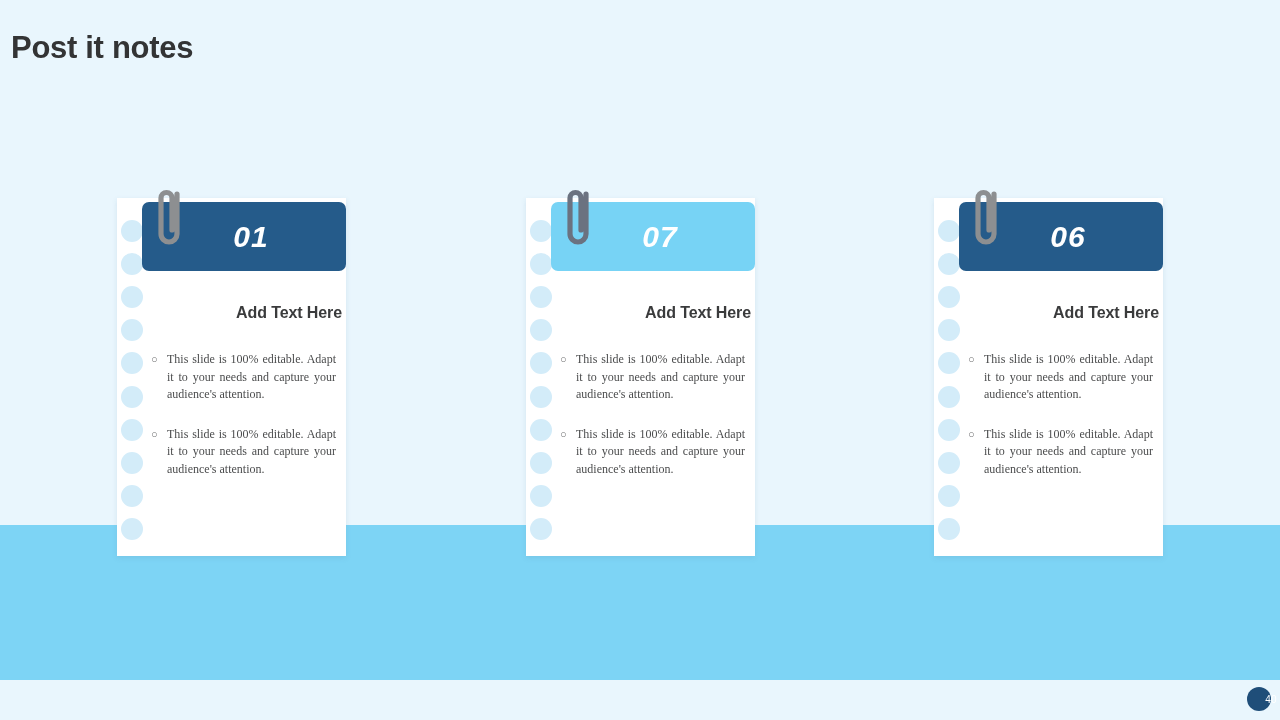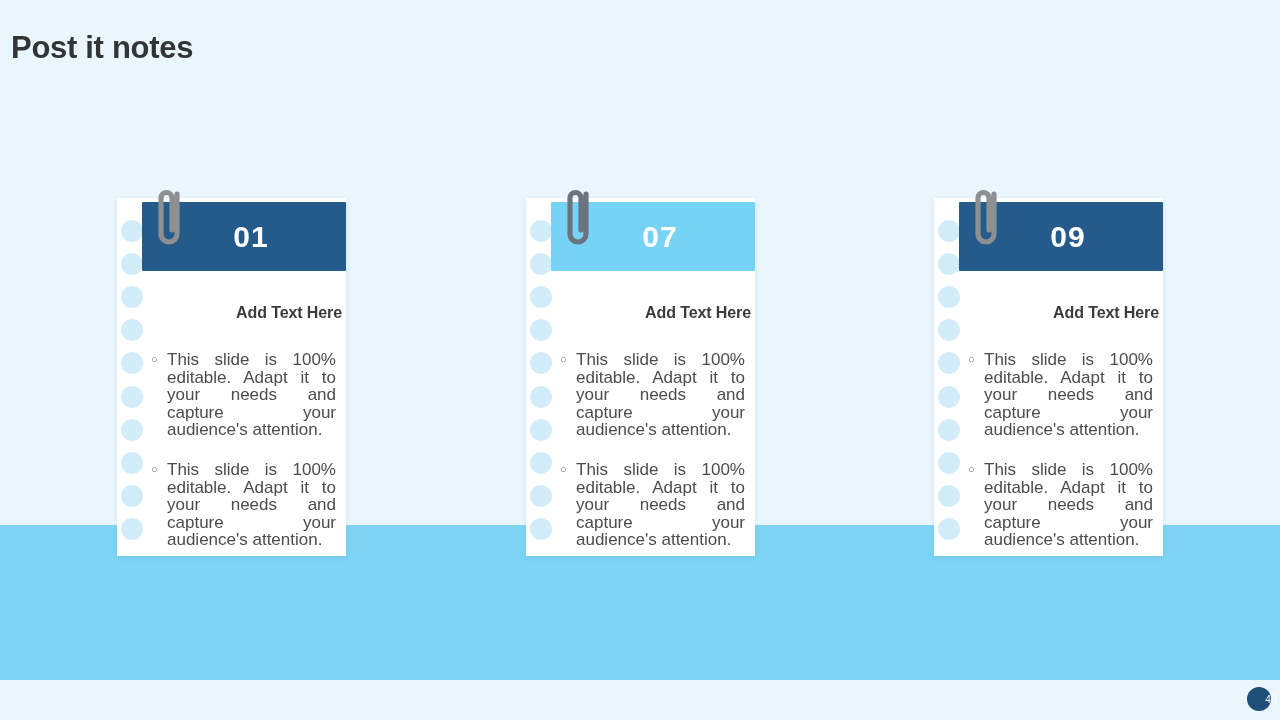--- a/index.html
+++ b/index.html
@@ -86,24 +86,25 @@
     width:22px; height:22px;
     border-radius:50%;
     background:#d3ecf9;
   }
 
   
   .cap {
     position:absolute;
     left:25px; top:4px;
     width:204px; height:69px;
-    border-radius:1px;
+    border-radius:7px;
     display:flex;
     align-items:center;
     justify-content:center;
+    font-style:italic;
   }
   .cap.dark  { background:#255b8a; }
   .cap.light { background:#77d3f5; }
 
   .cap-num {
     font-size:30px;
     font-weight:bold;
     color:#ffffff;
     letter-spacing:1px;
     line-height:1;
@@ -147,22 +148,22 @@
     flex:0 0 auto;
     width:16px;
     font-family:"Liberation Serif", serif;
     font-size:11px;
     color:#6e6f70;
     line-height:17.6px;
     text-align:left;
   }
   .bul-text {
     flex:1 1 auto;
-    font-family:Liberation Sans, sans-serif;
-    font-size:17px;
+    font-family:Liberation Serif, serif;
+    font-size:12px;
     line-height:17.6px;
     color:#4b4c4d;
     text-align:justify;
   }
 
   
   .pagenum {
     position:absolute;
     right:9px; bottom:9px;
     width:24px; height:24px;
@@ -278,21 +279,21 @@
         <div class="hole"></div>
         <div class="hole"></div>
         <div class="hole"></div>
         <div class="hole"></div>
         <div class="hole"></div>
         <div class="hole"></div>
         <div class="hole"></div>
       </div>
 
       <div class="cap dark">
-        <span class="cap-num">09</span>
+        <span class="cap-num">06</span>
       </div>
 
       <div class="clip">
         <svg viewBox="0 0 40 72" xmlns="http://www.w3.org/2000/svg">
           <path d="M26 10 L26 50 A8 8 0 0 1 10 50 L10 14 A5.5 5.5 0 0 1 21 14 L21 46" fill="none" stroke="#8d8f91" stroke-width="5.2" stroke-linecap="round" stroke-linejoin="round"></path>
         </svg>
       </div>
 
       <div class="head">Add Text Here</div>
 

